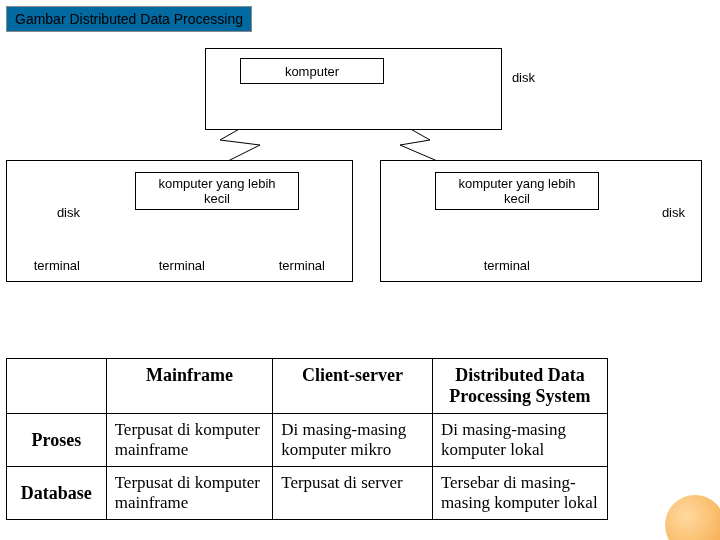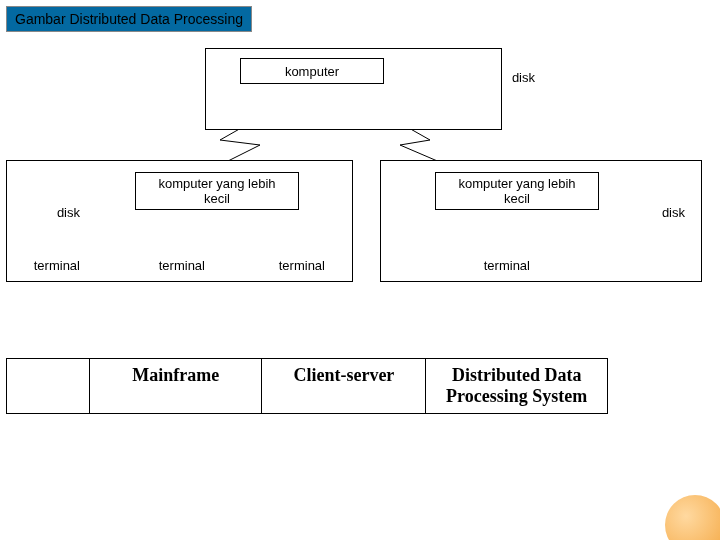--- a/index.html
+++ b/index.html
@@ -153,16 +153,28 @@
   </colgroup>
   <thead>
     <tr>
       <th></th>
       <th>Mainframe</th>
       <th>Client-server</th>
       <th>Distributed Data Processing System</th>
     </tr>
   </thead>
   <tbody>
+    <tr>
+      <td class="rowhead">Proses</td>
+      <td class="cell">Terpusat di komputer mainframe</td>
+      <td class="cell">Di masing-masing komputer mikro</td>
+      <td class="cell">Di masing-masing komputer lokal</td>
+    </tr>
+    <tr>
+      <td class="rowhead">Database</td>
+      <td class="cell">Terpusat di komputer mainframe</td>
+      <td class="cell">Terpusat di server</td>
+      <td class="cell">Tersebar di masing-masing komputer lokal</td>
+    </tr>
   </tbody>
 </table>
 
 <div class="orange-circle" style="left:665px; top:495px;"></div>
 
 </body></html>

